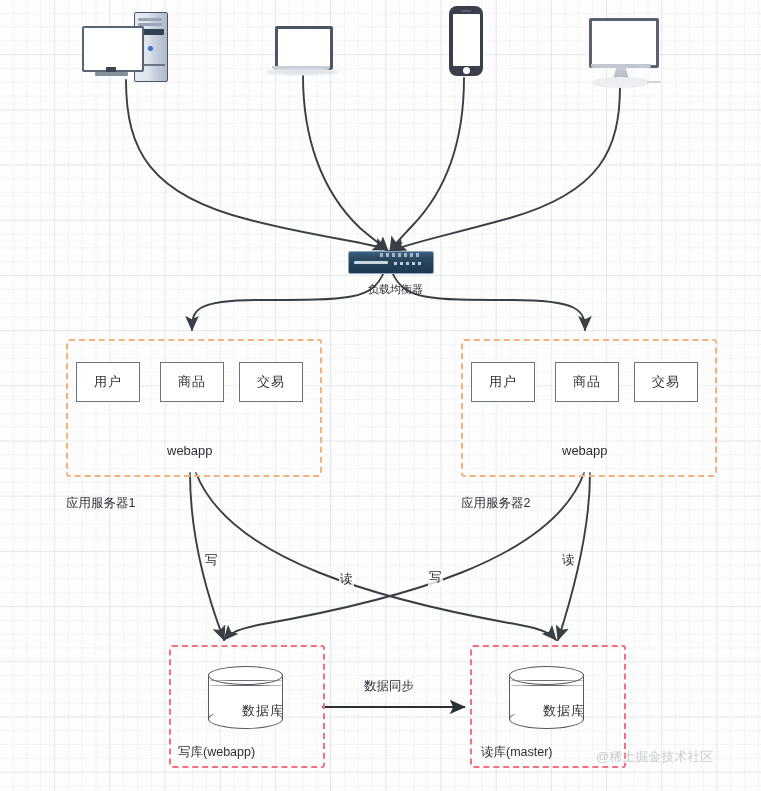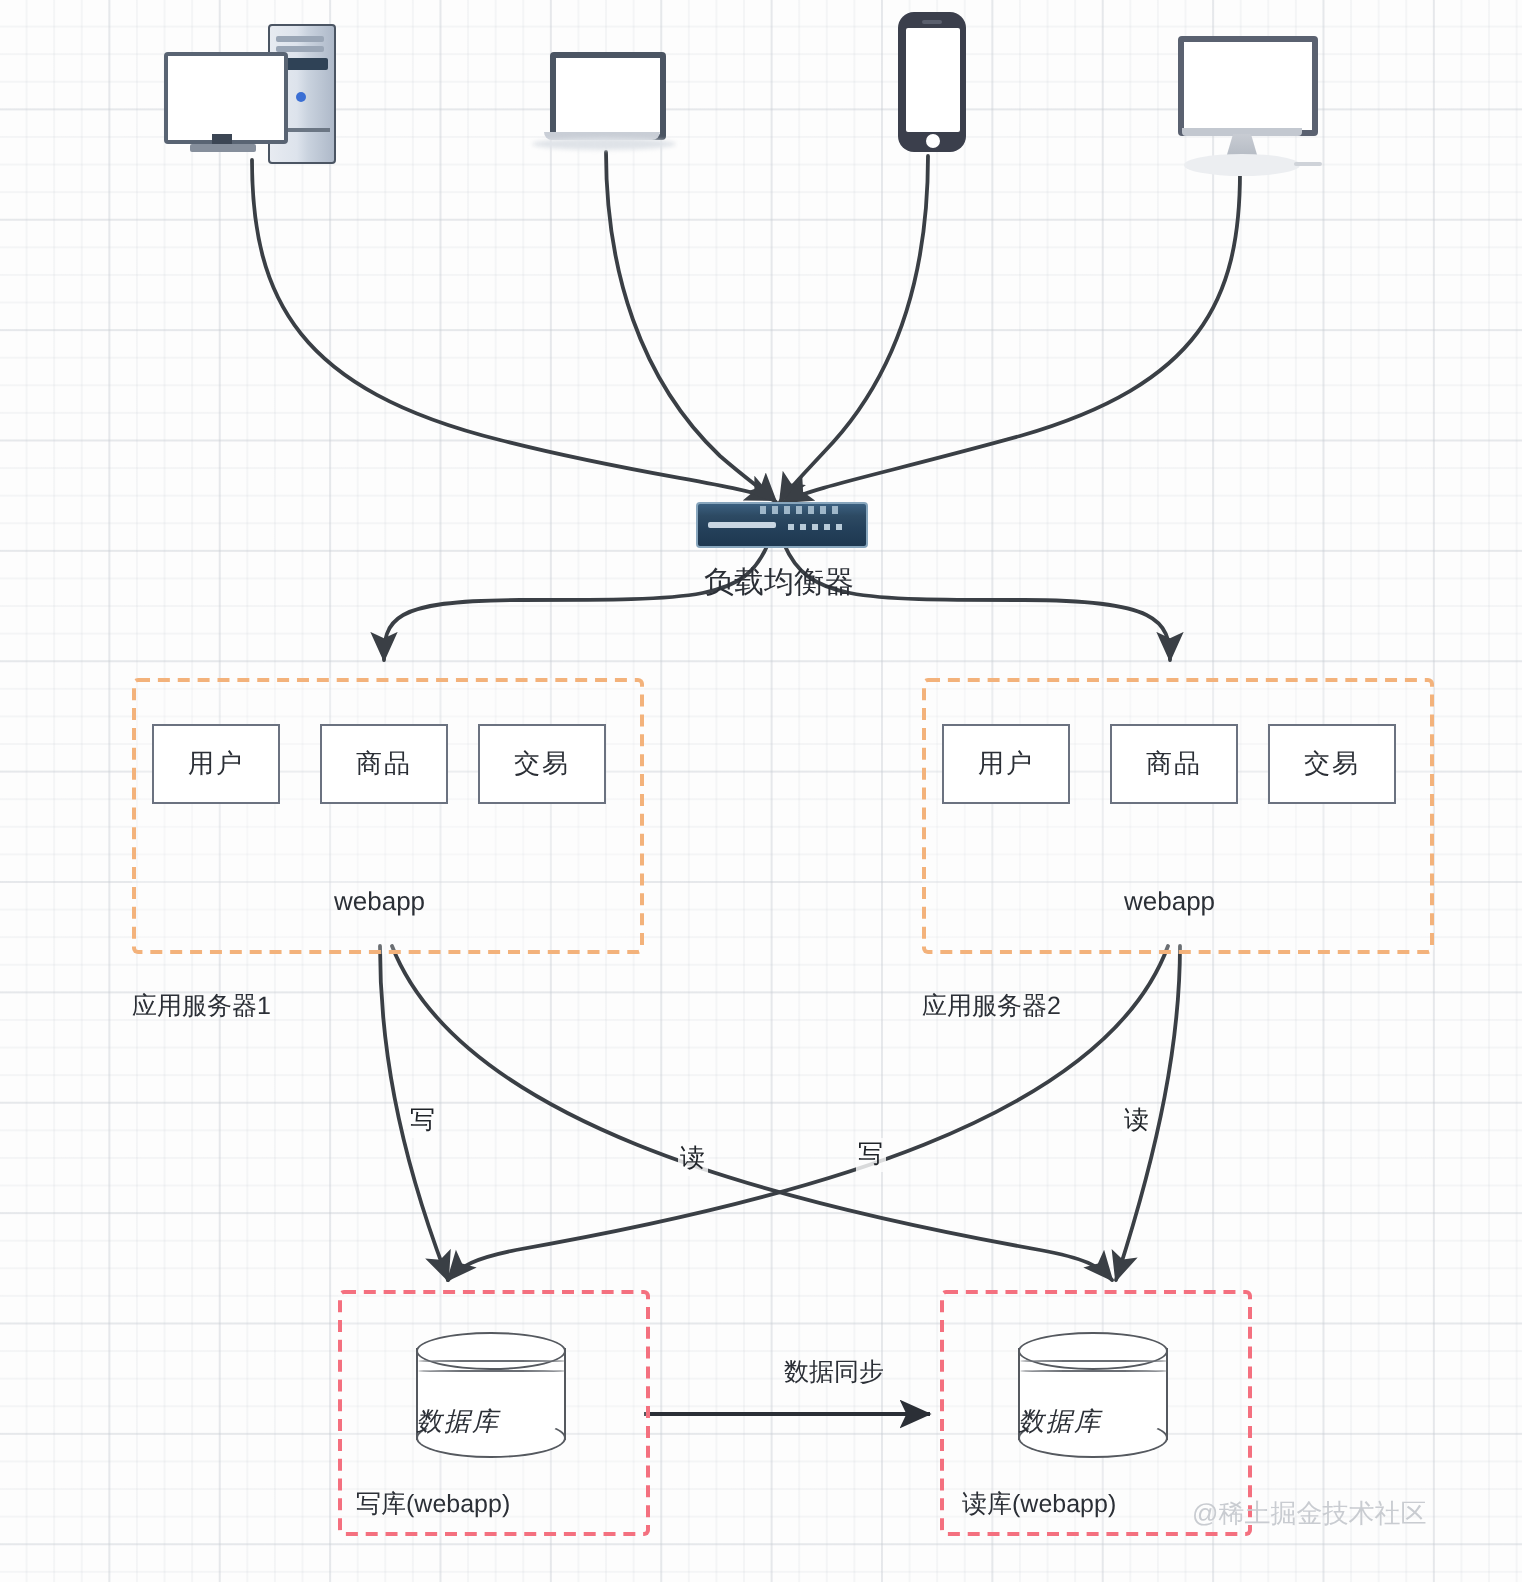--- a/index.html
+++ b/index.html
@@ -222,35 +222,34 @@
   }
   .cyl-band {
     position: absolute;
     height: 0;
     border-top: 1.3px solid #6a6e74;
     border-radius: 50%;
   }
   .cyl-label {
     position: absolute;
     width: 100%;
-    text-align: left;
+    text-align: right;
     font-size: 13px;
     color: #2b2f36;
     letter-spacing: 1px;
-    font-style: italic;
   }
 
   
   .lbl {
     position: absolute;
     font-size: 12px;
     color: #2b2f36;
     white-space: nowrap;
   }
-  .lbl-lb { font-size: 15px; }
+  .lbl-lb { font-size: 11px; margin-left: 16px; }
   .lbl-srv { font-size: 12.5px; }
   .lbl-webapp { font-size: 13px; color: #2b2f36; }
   .lbl-edge {
     font-size: 12.5px;
     color: #1f2328;
     background: rgba(253,253,253,0.82);
     padding: 0 1px;
   }
   .lbl-db { font-size: 12.5px; }
   .watermark {
@@ -390,19 +389,19 @@
   <div class="db-box" style="left:470px; top:645px; width:152px; height:119px;"></div>
 
   <div class="cyl" style="left:509px; top:666px; width:76px; height:62px;">
     <div class="cyl-body" style="left:0; top:8px; width:72.8px; height:46px;"></div>
     <div class="cyl-bot" style="left:0; top:43px; width:72.8px; height:18px;"></div>
     <div class="cyl-top" style="left:0; top:0; width:72.8px; height:17px;"></div>
     <div class="cyl-band" style="left:1px; top:14px; width:74px;"></div>
     <div class="cyl-band" style="left:1px; top:19px; width:74px;"></div>
     <div class="cyl-label" style="top:36px;">数据库</div>
   </div>
-  <div class="lbl lbl-db" style="left:481px; top:744px;">读库(webapp)</div>
-
-  <div class="lbl" style="left:364px; top:678px; font-size:12.5px;margin-left:28px;">数据同步</div>
+  <div class="lbl lbl-db" style="left:481px; top:744px;">读库(master)</div>
+
+  <div class="lbl" style="left:364px; top:678px; font-size:12.5px;">数据同步</div>
 
   <div class="watermark" style="left:596px; top:748px;">@稀土掘金技术社区</div>
 
 </div>
 
 </body></html>

